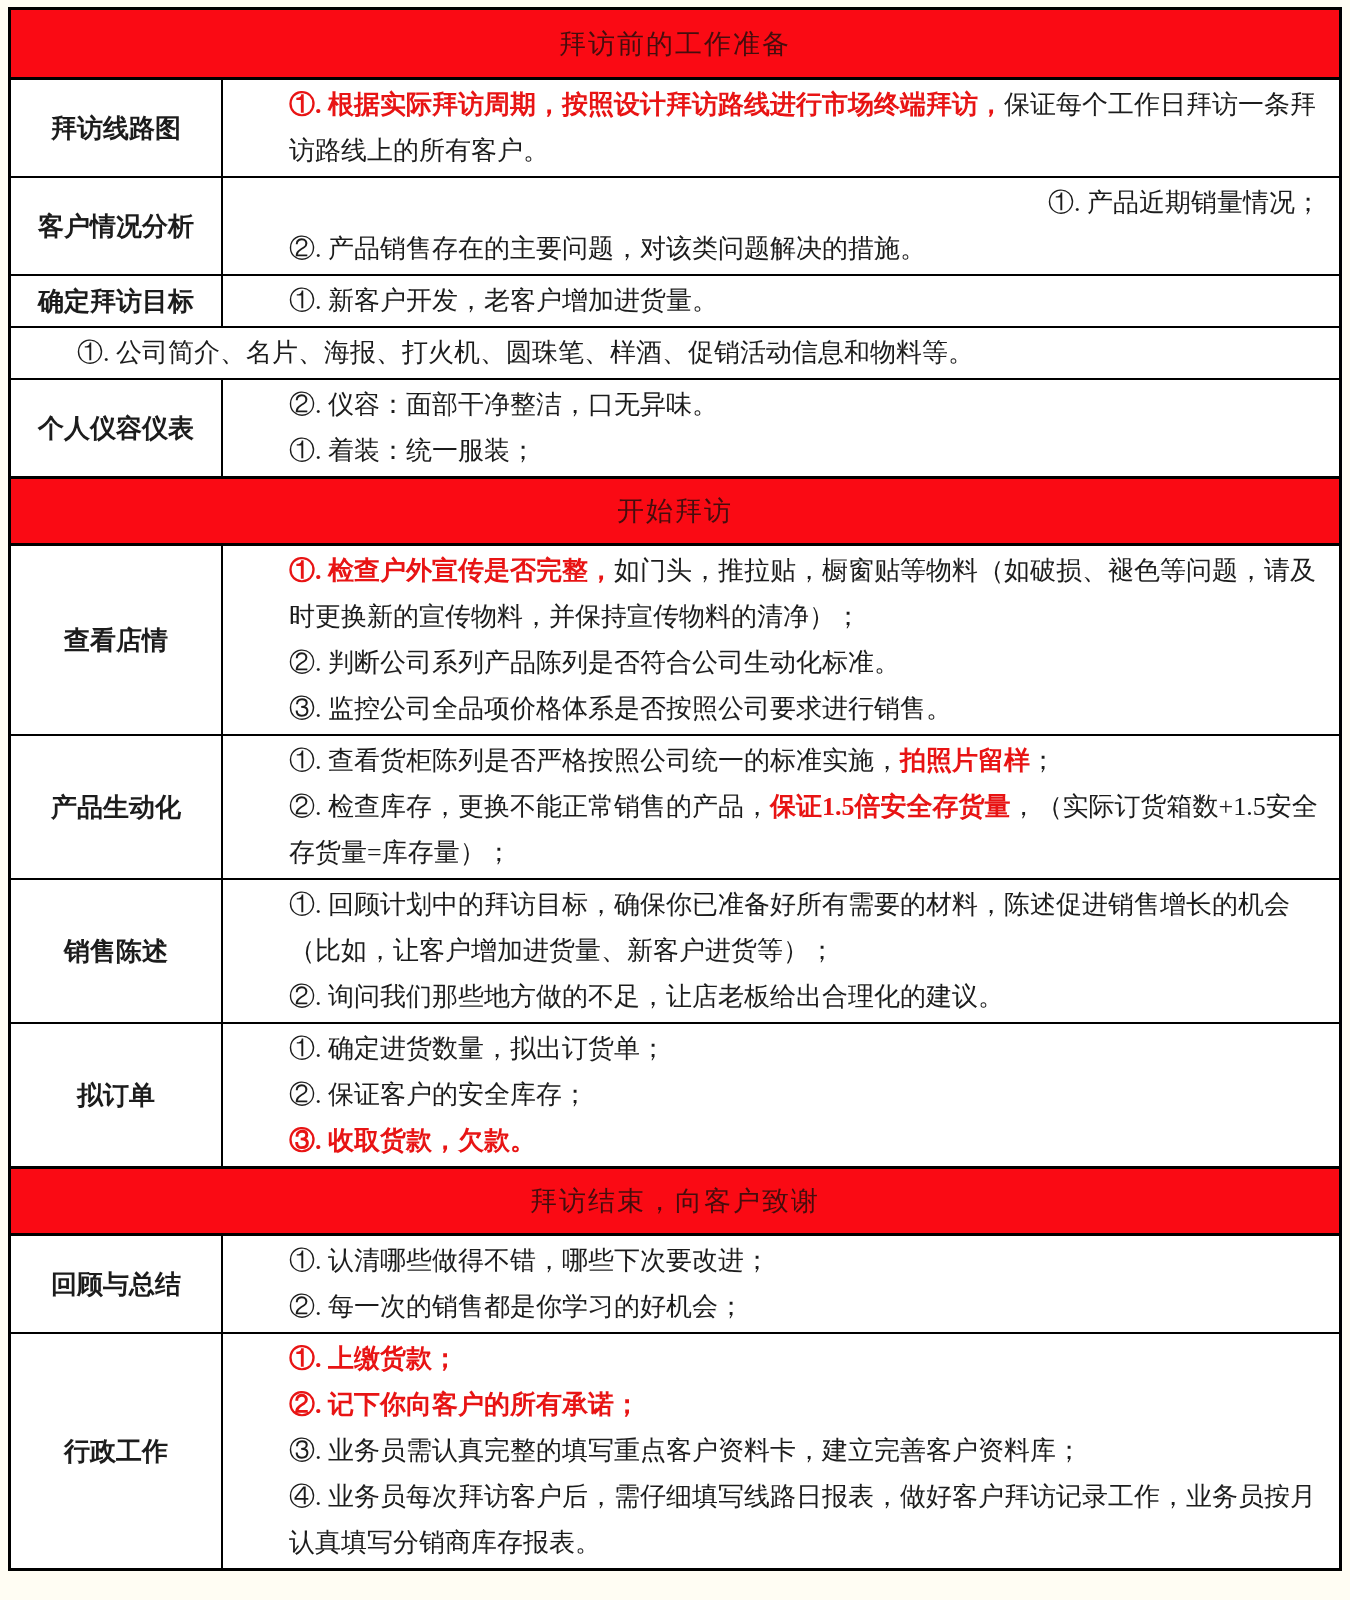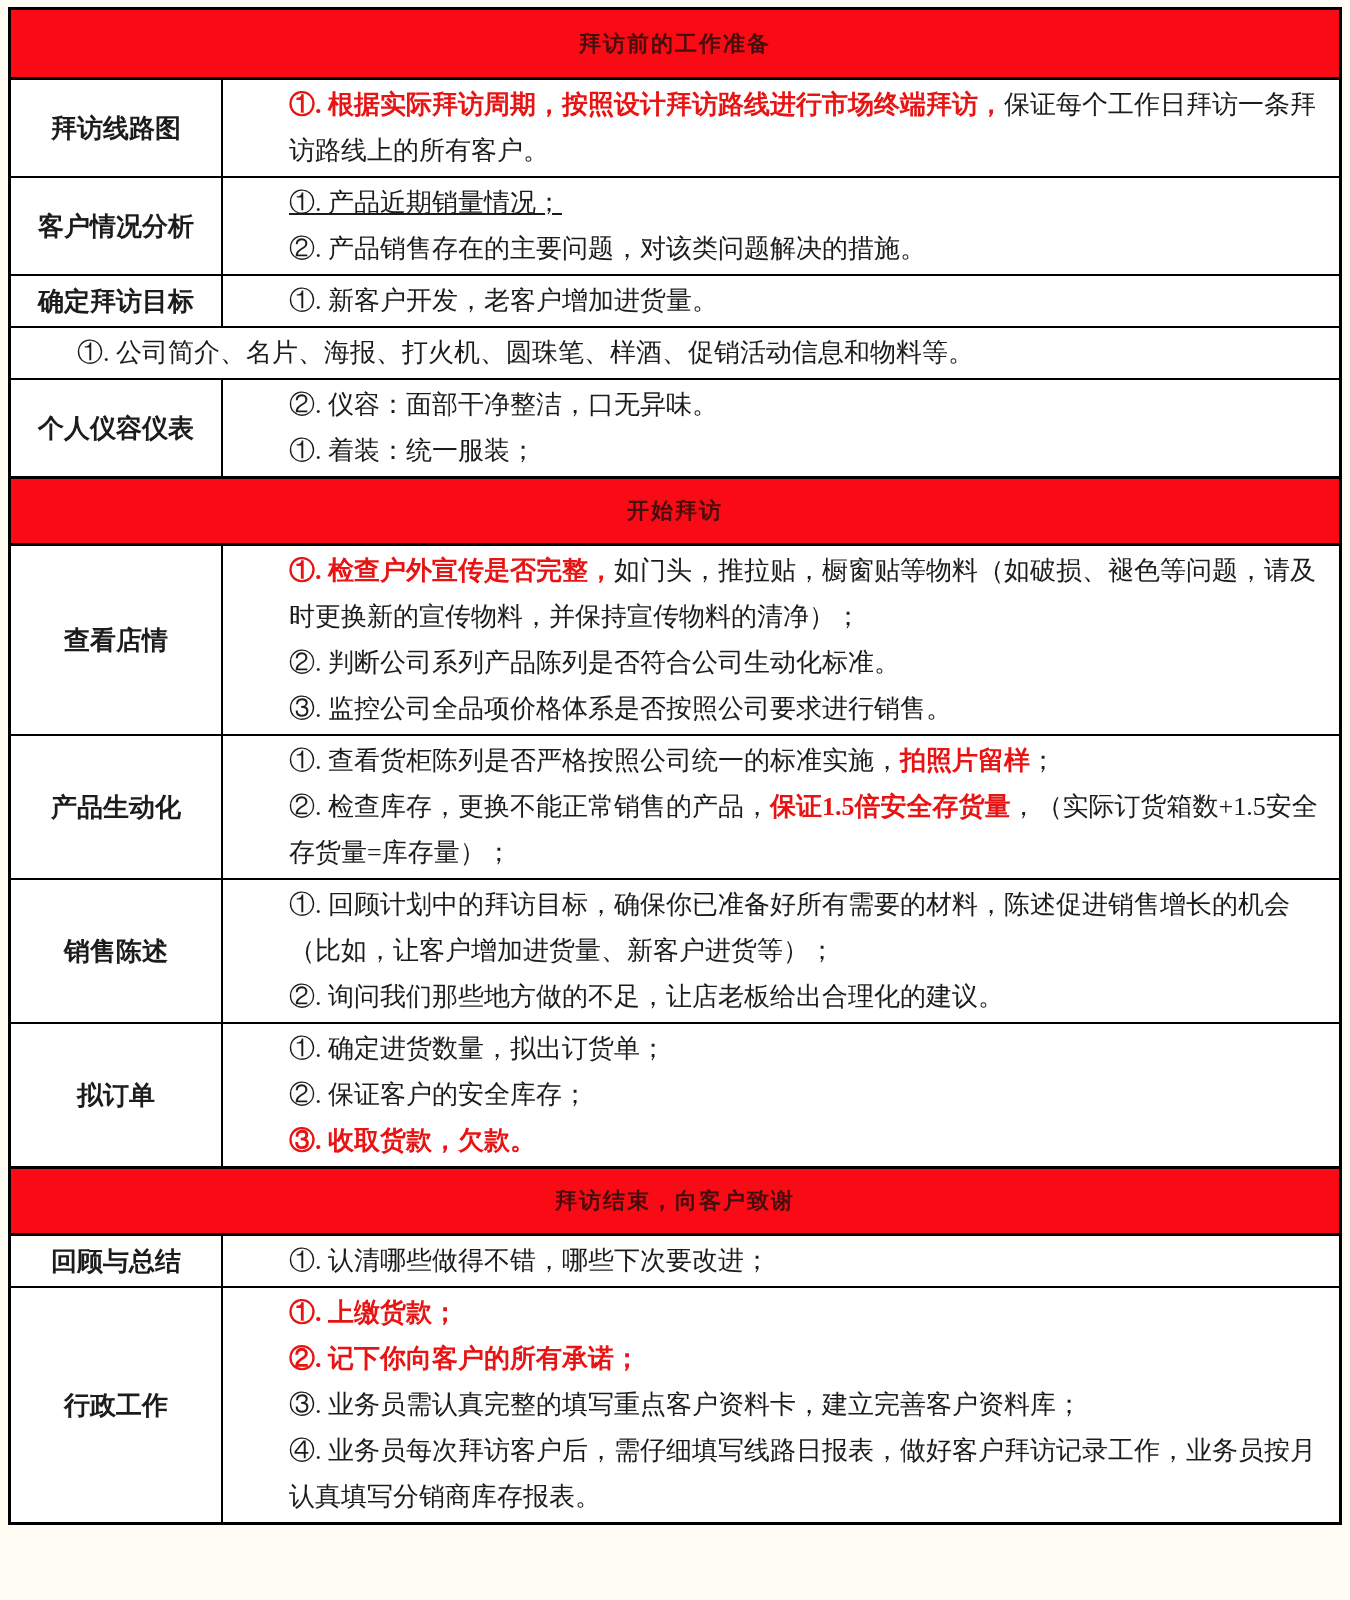--- a/index.html
+++ b/index.html
@@ -27,22 +27,22 @@
     background:var(--header-bg);
     border-top:3px solid var(--border);
     border-bottom:3px solid var(--border);
     height:70px;
     display:flex;
     align-items:center;
     justify-content:center;
   }
   .sec-header:first-child{border-top:none;}
   .sec-header-text{
-    font-size:22px;
-    font-weight:bold;
+    font-size:27px;
+    font-weight:normal;
     color:var(--header-text);
     letter-spacing:2px;
   }
   .row{
     display:flex;
     align-items:stretch;
     background:#ffffff;
   }
   .row + .row{border-top:2px solid var(--border);}
   .label-cell{
@@ -64,21 +64,21 @@
     padding:2px 18px 2px 66px;
     display:flex;
     flex-direction:column;
     justify-content:center;
   }
   .item{
     font-size:26px;
     line-height:46px;
     color:var(--body-text);
   }
-  .item.center{text-align:left;text-decoration:underline;}
+  .item.center{text-align:right;}
   .seg{color:var(--body-text);}
   .seg.red-seg{
     color:var(--red-text);
     font-weight:bold;
     text-align:center;
   }
 </style>
 </head>
 <body>
 
@@ -150,20 +150,21 @@
         <div class="item"><span class="seg red-seg">③. 收取货款，欠款。</span></div>
       </div>
     </div>
     <div class="sec-header">
       <span class="sec-header-text">拜访结束，向客户致谢</span>
     </div>
     <div class="row">
       <div class="label-cell">回顾与总结</div>
       <div class="content-cell">
         <div class="item"><span class="seg">①. 认清哪些做得不错，哪些下次要改进；</span></div>
+        <div class="item"><span class="seg">②. 每一次的销售都是你学习的好机会；</span></div>
       </div>
     </div>
     <div class="row">
       <div class="label-cell">行政工作</div>
       <div class="content-cell">
         <div class="item"><span class="seg red-seg">①. 上缴货款；</span></div>
         <div class="item"><span class="seg red-seg">②. 记下你向客户的所有承诺；</span></div>
         <div class="item"><span class="seg">③. 业务员需认真完整的填写重点客户资料卡，建立完善客户资料库；</span></div>
         <div class="item"><span class="seg">④. 业务员每次拜访客户后，需仔细填写线路日报表，做好客户拜访记录工作，业务员按月认真填写分销商库存报表。</span></div>
       </div>

